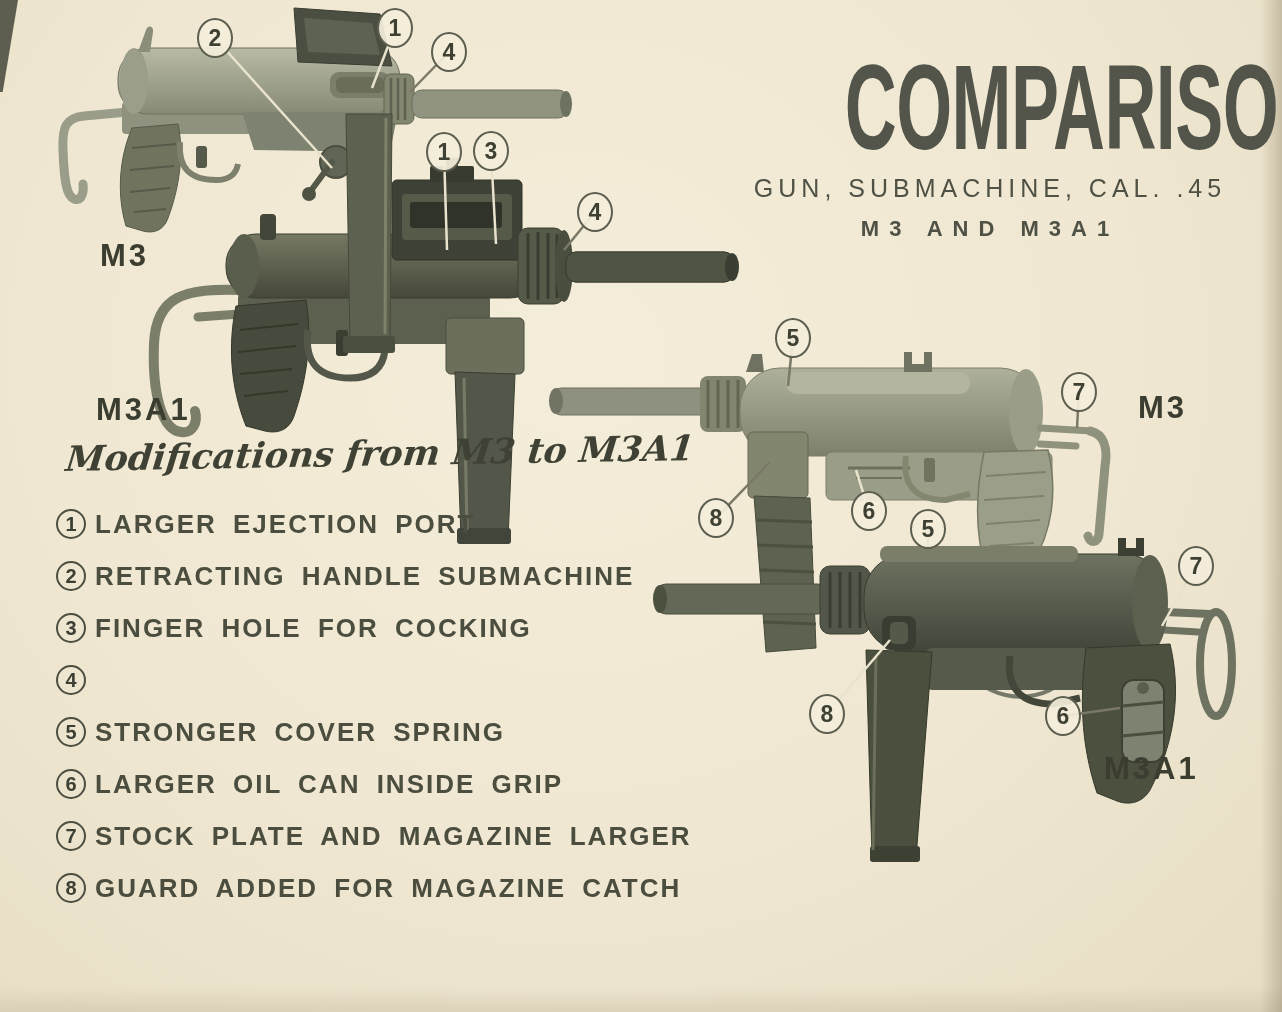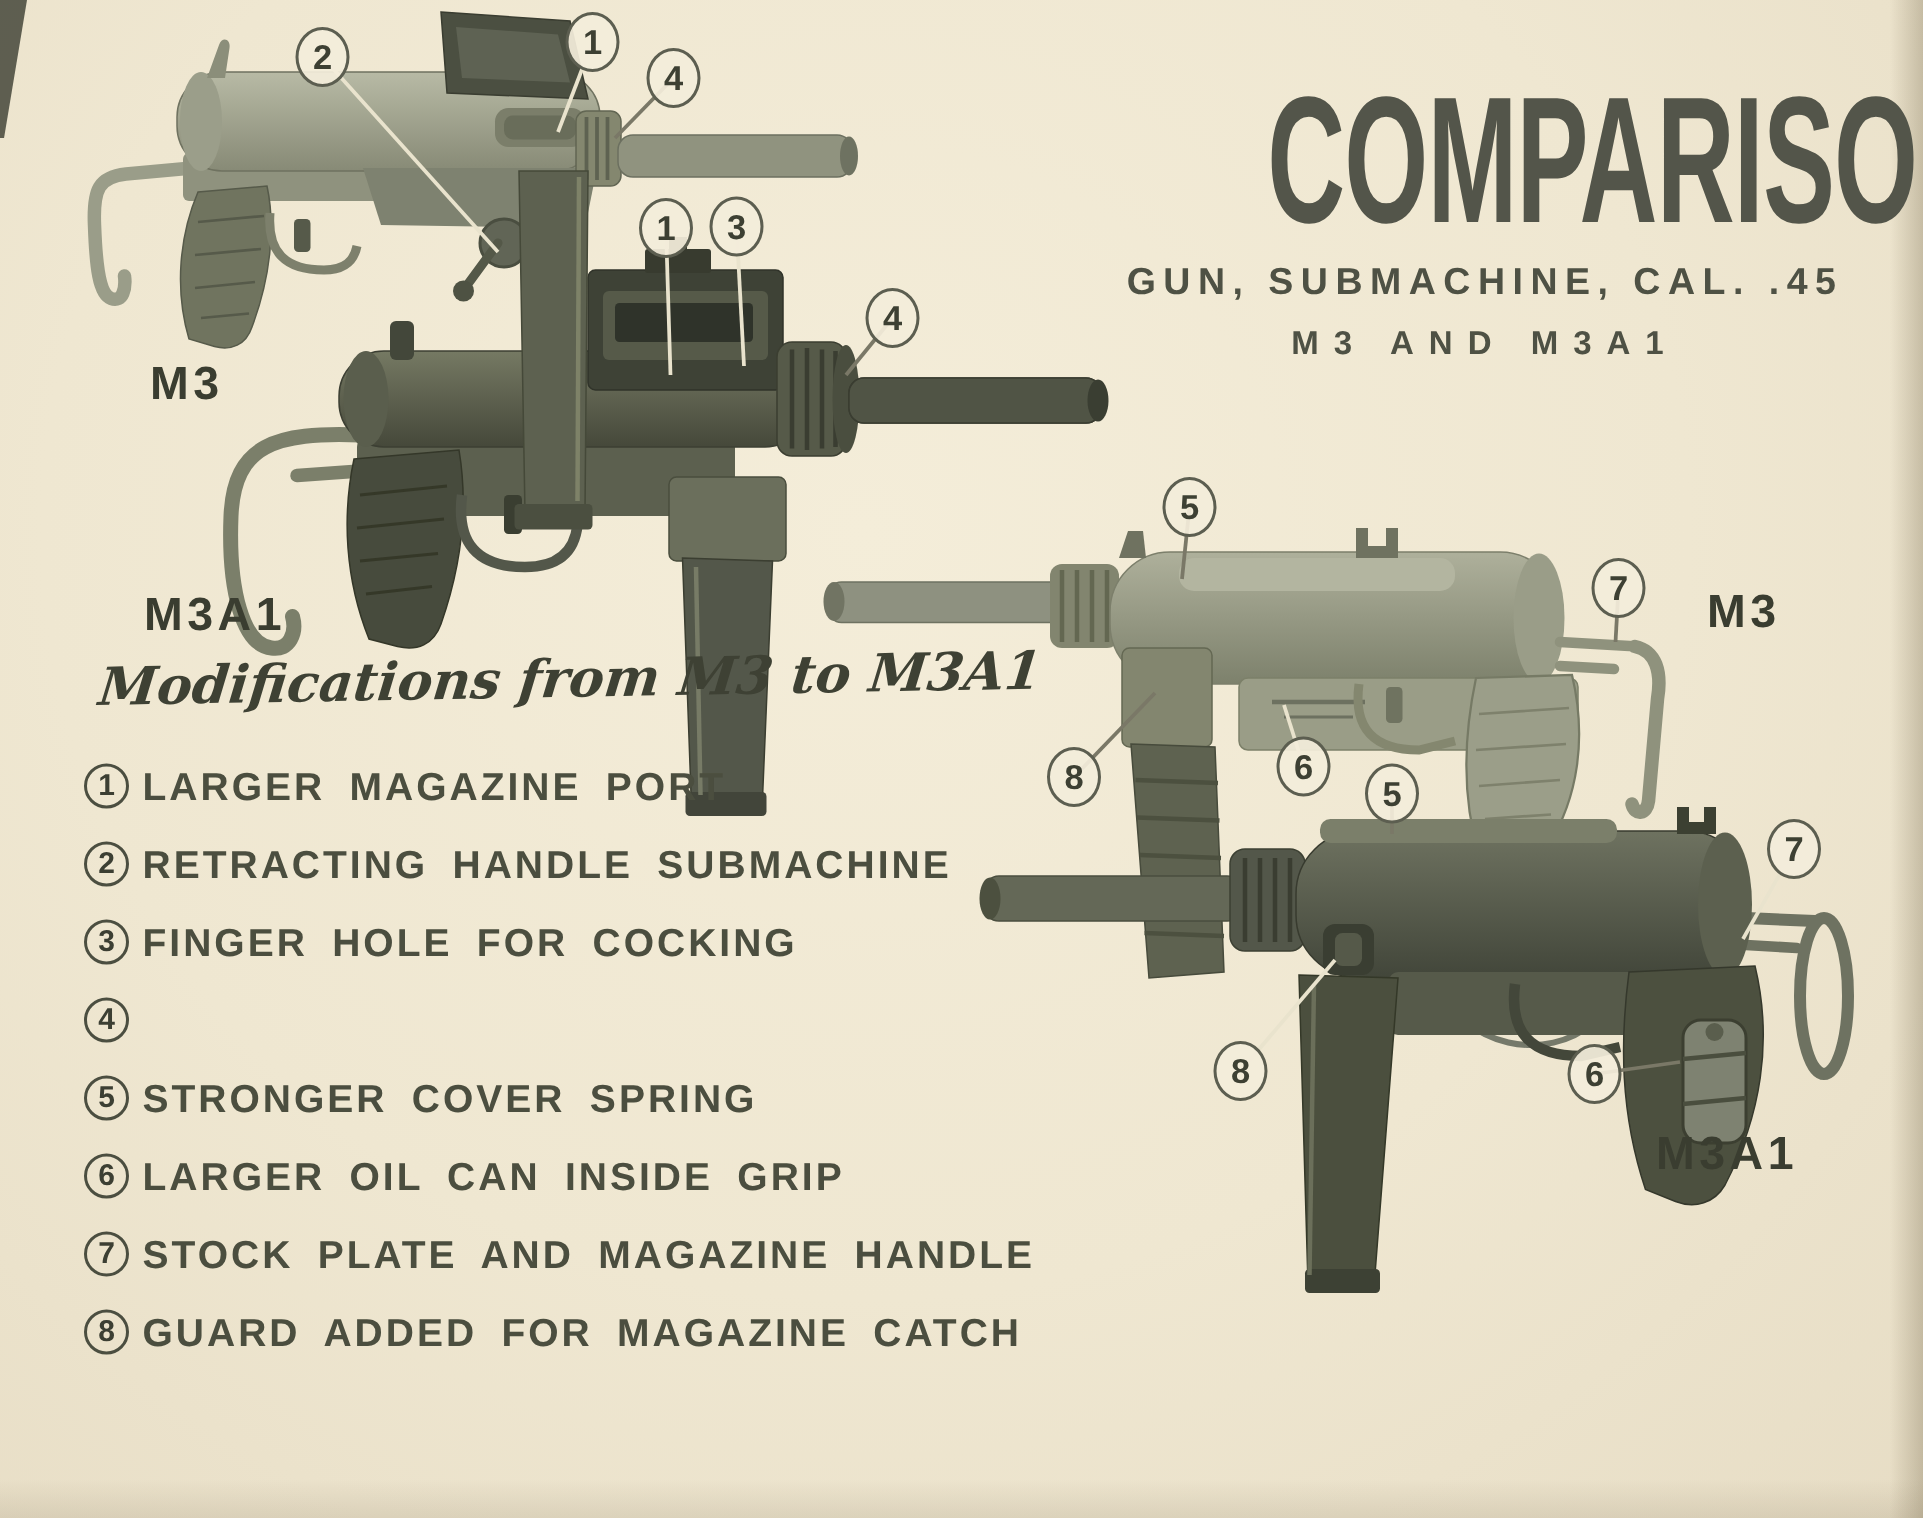--- a/index.html
+++ b/index.html
@@ -36,21 +36,21 @@
   }
   .title-block{
     position:absolute;left:748px;top:62px;width:484px;
     text-align:center;color:#54564a;
   }
   .title{
     font-size:120px;font-weight:bold;line-height:.75;
     transform:scaleX(.60);transform-origin:50% 0;
     white-space:nowrap;letter-spacing:-1px;color:#53554a;
   }
-  .sub1{margin-top:22px;font-size:25px;font-weight:bold;letter-spacing:5px;color:#4e5144;white-space:nowrap;}
+  .sub1{margin-top:22px;font-size:25px;font-weight:normal;letter-spacing:5px;color:#4e5144;white-space:nowrap;}
   .sub2{margin-top:13px;font-size:22px;font-weight:bold;letter-spacing:10px;color:#4e5144;}
   .gun-label{
     position:absolute;font-size:31px;font-weight:bold;letter-spacing:3px;color:#3a3d30;
   }
   .script-heading{
     position:absolute;left:66px;top:438px;
     font-family:"DejaVu Serif", serif;font-style:italic;font-weight:bold;
     font-size:35px;color:#3e4134;
     transform:skewX(-7deg) rotate(-1deg);transform-origin:0 50%;
     letter-spacing:0px;white-space:nowrap;
@@ -248,21 +248,21 @@
   <div class="gun-label" style="left:100px;top:238px;">M3</div>
   <div class="gun-label" style="left:96px;top:392px;">M3A1</div>
   <div class="gun-label" style="left:1138px;top:390px;">M3</div>
   <div class="gun-label" style="left:1104px;top:751px;">M3A1</div>
 
   <div class="script-heading">Modifications from M3 to M3A1</div>
 
   <div class="mod-list">
     <div class="mod-row">
       <span class="mod-num">1</span>
-      <span class="mod-text">LARGER MAGAZINE PORT</span>
+      <span class="mod-text">LARGER EJECTION PORT</span>
     </div>
     <div class="mod-row">
       <span class="mod-num">2</span>
       <span class="mod-text">RETRACTING HANDLE SUBMACHINE</span>
     </div>
     <div class="mod-row">
       <span class="mod-num">3</span>
       <span class="mod-text">FINGER HOLE FOR COCKING</span>
     </div>
     <div class="mod-row">
@@ -271,21 +271,21 @@
     <div class="mod-row">
       <span class="mod-num">5</span>
       <span class="mod-text">STRONGER COVER SPRING</span>
     </div>
     <div class="mod-row">
       <span class="mod-num">6</span>
       <span class="mod-text">LARGER OIL CAN INSIDE GRIP</span>
     </div>
     <div class="mod-row">
       <span class="mod-num">7</span>
-      <span class="mod-text">STOCK PLATE AND MAGAZINE HANDLE</span>
+      <span class="mod-text">STOCK PLATE AND MAGAZINE LARGER</span>
     </div>
     <div class="mod-row">
       <span class="mod-num">8</span>
       <span class="mod-text">GUARD ADDED FOR MAGAZINE CATCH</span>
     </div>
   </div>
 
 </div>
 
 </body></html>

